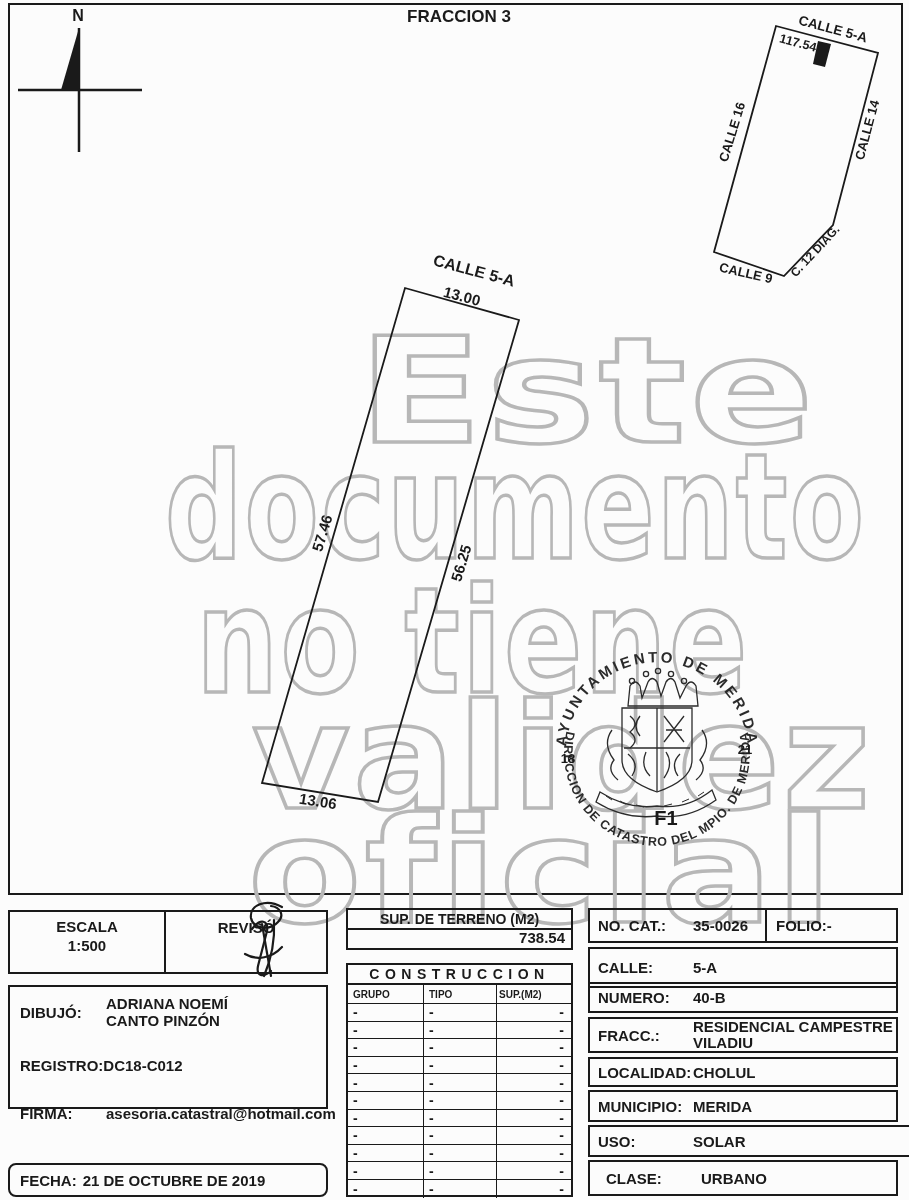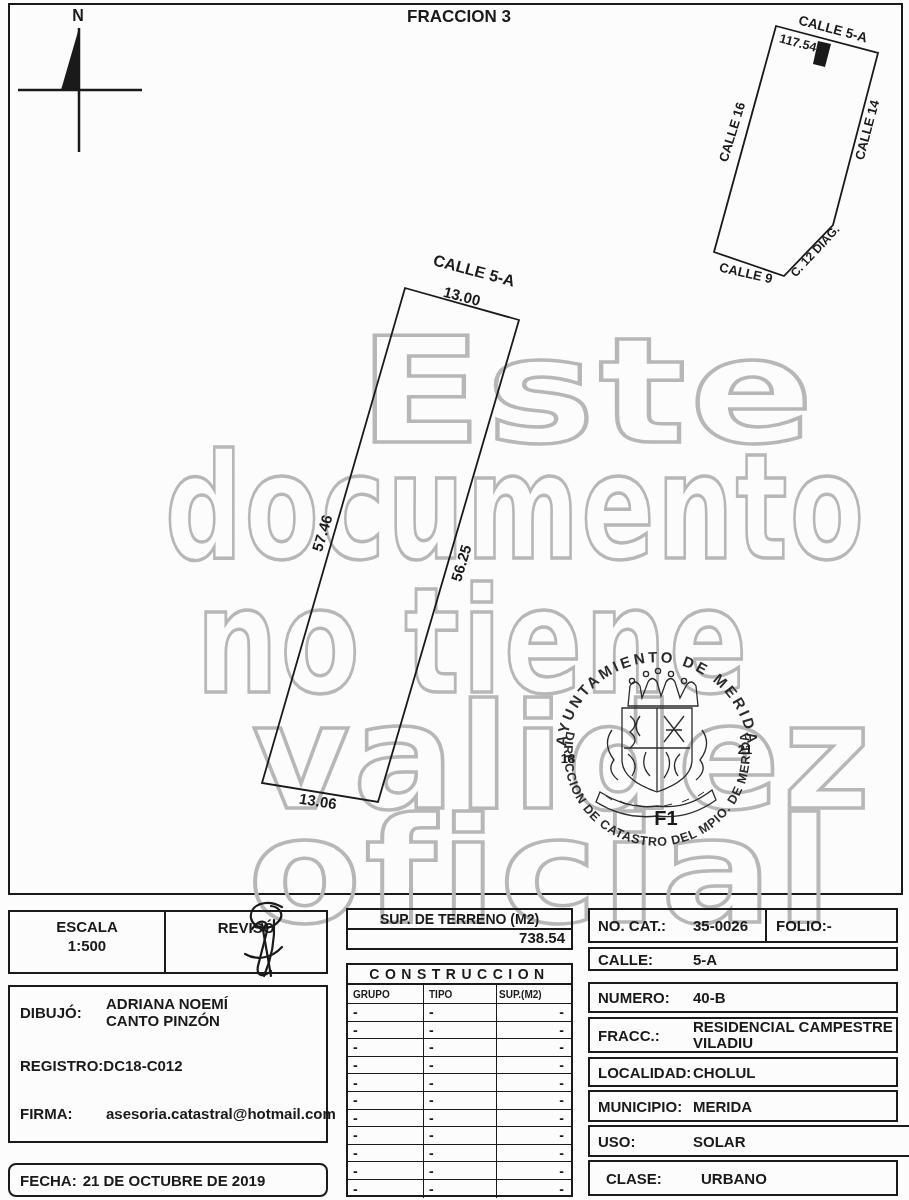--- a/index.html
+++ b/index.html
@@ -126,21 +126,21 @@
 <div class="bx" style="left:8px;top:910px;width:320px;height:64px;display:flex;">
   <div class="cellsplit" style="width:156px;text-align:center;font-size:15px;padding-top:6px;line-height:1.25;">
     <div>ESCALA</div>
     <div>1:500</div>
   </div>
   <div style="flex:1;text-align:center;font-size:15px;padding-top:7px;">
     <span>REVISÓ</span>
   </div>
 </div>
 
-<div class="bx" style="left:8px;top:985px;width:320px;height:158px;">
+<div class="bx" style="left:8px;top:985px;width:320px;height:124px;">
   <div class="lv" style="position:absolute;left:10px;top:8px;">
     <span class="lb" style="min-width:86px;">DIBUJÓ:</span>
     <span style="width:168px;white-space:normal;line-height:1.15;">ADRIANA NOEMÍ CANTO PINZÓN</span>
   </div>
   <div class="lv" style="position:absolute;left:10px;top:70px;">
     <span>REGISTRO:</span>
       <span>DC18-C012</span>
   </div>
   <div class="lv" style="position:absolute;left:10px;top:118px;">
     <span class="lb" style="min-width:86px;">FIRMA:</span>
@@ -227,21 +227,21 @@
 <div class="bx" style="left:588px;top:908px;width:310px;height:35px;display:flex;">
   <div class="lv" style="width:177px;padding-left:8px;box-sizing:border-box;border-right:2px solid #1a1a1a;">
     <span class="lb">NO. CAT.:</span>
     <span>35-0026</span>
   </div>
   <div class="lv" style="flex:1;padding-left:9px;">
     <span style="">FOLIO:</span>
     <span>-</span>
   </div>
 </div>
-<div class="bx lv" style="left:588px;top:947px;width:310px;height:24px;padding-left:8px;">
+<div class="bx lv" style="left:588px;top:947px;width:310px;height:41px;padding-left:8px;">
   <span class="lb">CALLE:</span>
   <span>5-A</span>
 </div>
 <div class="bx lv" style="left:588px;top:982px;width:310px;height:31px;padding-left:8px;">
   <span class="lb">NUMERO:</span>
   <span>40-B</span>
 </div>
 <div class="bx lv" style="left:588px;top:1017px;width:310px;height:36px;padding-left:8px;">
   <span class="lb">FRACC.:</span>
   <span style="width:205px;white-space:normal;line-height:1.1;">RESIDENCIAL CAMPESTRE VILADIU</span>

